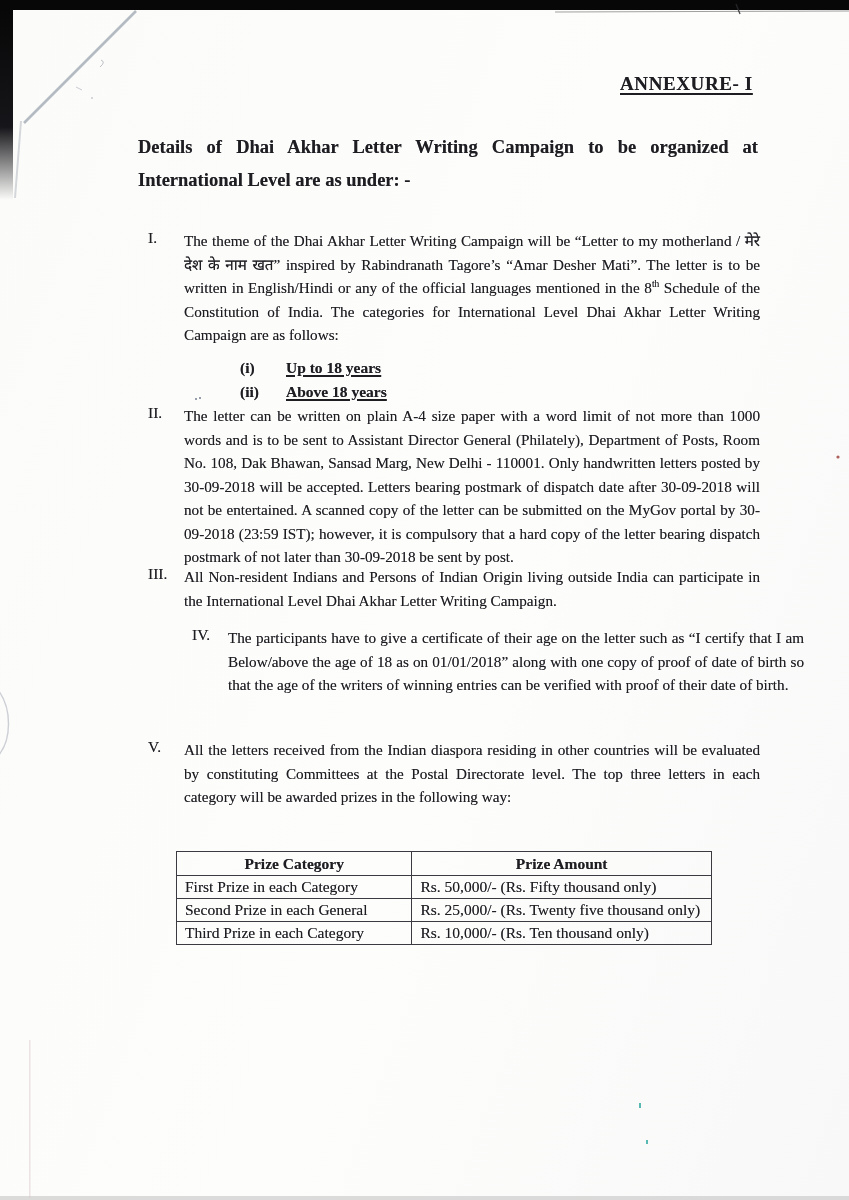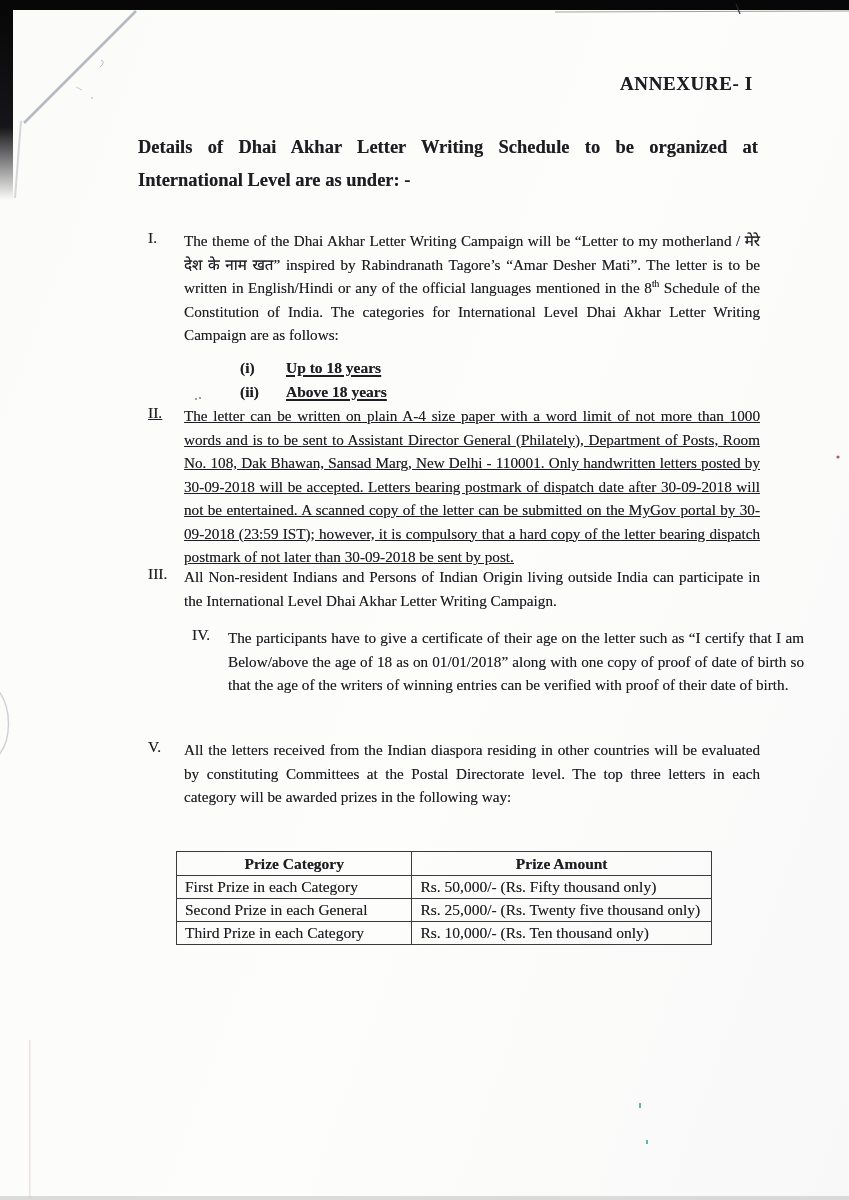--- a/index.html
+++ b/index.html
@@ -7,31 +7,31 @@
     width:849px;height:1200px;position:relative;overflow:hidden;
     background:linear-gradient(110deg,#fbfbf9 0%, #fdfdfc 55%, #f7f8f7 100%);
     font-family:"Liberation Serif", serif;
     color:#1d1d22;
   }
   .artifacts{position:absolute;inset:0;pointer-events:none;}
   .doc{position:absolute;inset:0;}
   .annexure{
     position:absolute;top:73px;left:620px;
     font-size:19px;font-weight:bold;letter-spacing:.6px;
-    text-underline-offset:3px;text-decoration-thickness:2px;
+    text-decoration:underline;text-underline-offset:3px;text-decoration-thickness:2px;
   }
   .title{position:absolute;top:131px;left:138px;width:620px;
     font-size:18.5px;font-weight:bold;line-height:33px;}
   .title .l1{text-align:justify;text-align-last:justify;}
   .title .l2{text-align:left;}
   .item{position:absolute;left:148px;width:612px;display:flex;}
   .item .num{width:36px;flex:none;font-size:15.5px;}
   .item .body{flex:1;text-align:justify;font-size:15.2px;line-height:23.5px;}
   .item-1{top:229px;}
-  .item-2{top:404px;text-decoration:underline;}
+  .item-2{top:404px;}
   .item-3{top:565px;}
   .item-4{top:626px;margin-left:44px;}
   .item-5{top:738px;}
   sup{font-size:.62em;line-height:0;}
   .subitems{margin-top:9px;}
   .subrow{display:flex;line-height:24.5px;font-weight:bold;font-size:15.5px;text-align:left;}
   .subrow .slabel{width:46px;margin-left:56px;flex:none;}
   .subrow .stext{text-decoration:underline;text-underline-offset:2px;text-decoration-thickness:1.5px;}
   .prize-heading{
     position:absolute;top:822px;left:176px;
@@ -90,21 +90,21 @@
 
   <rect x="0" y="1196" width="849" height="4" fill="#bfbfbf" opacity="0.55"></rect>
   <rect x="29" y="1040" width="1.5" height="158" fill="#dcc9cc" opacity="0.5"></rect>
 </svg>
 
 <div class="doc">
 
   <div class="annexure">ANNEXURE- I</div>
 
   <div class="title">
-    <div class="l1">Details of Dhai Akhar Letter Writing Schedule to be organized at</div>
+    <div class="l1">Details of Dhai Akhar Letter Writing Campaign to be organized at</div>
     <div class="l2">International Level are as under: -</div>
   </div>
 
   <div class="item item-1">
     <div class="num">I.</div>
     <div class="body">
       <div><span>The theme of the Dhai Akhar Letter Writing Campaign will be “Letter to my motherland / मेरे देश के नाम खत” inspired by Rabindranath Tagore’s “Amar Desher Mati”. The letter is to be written in English/Hindi or any of the official languages mentioned in the 8</span><sup>th</sup><span> Schedule of the Constitution of India. The categories for International Level Dhai Akhar Letter Writing Campaign are as follows:</span></div>
       <div class="subitems">
         <div class="subrow">
           <span class="slabel">(i)</span>

